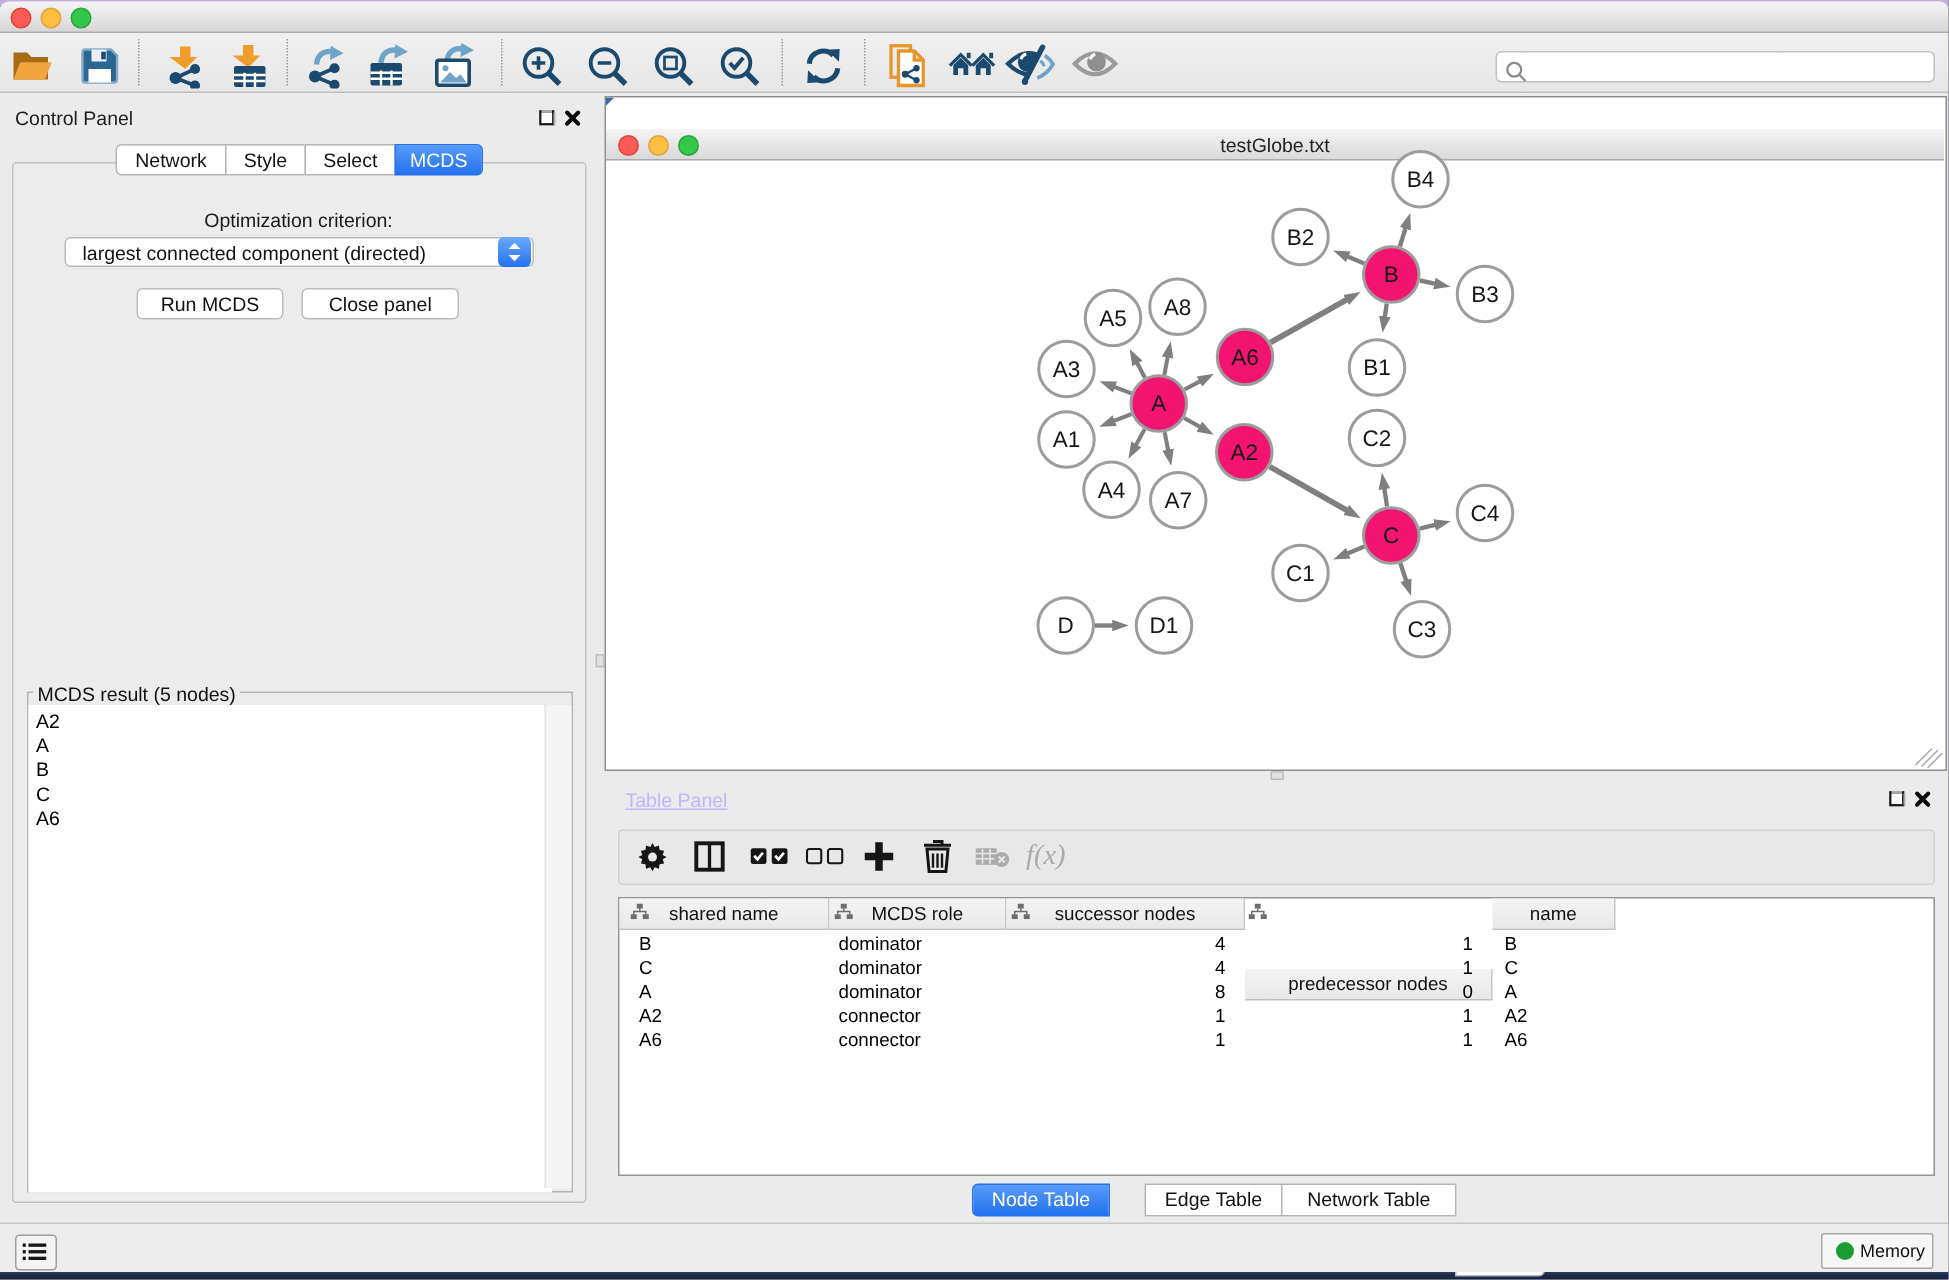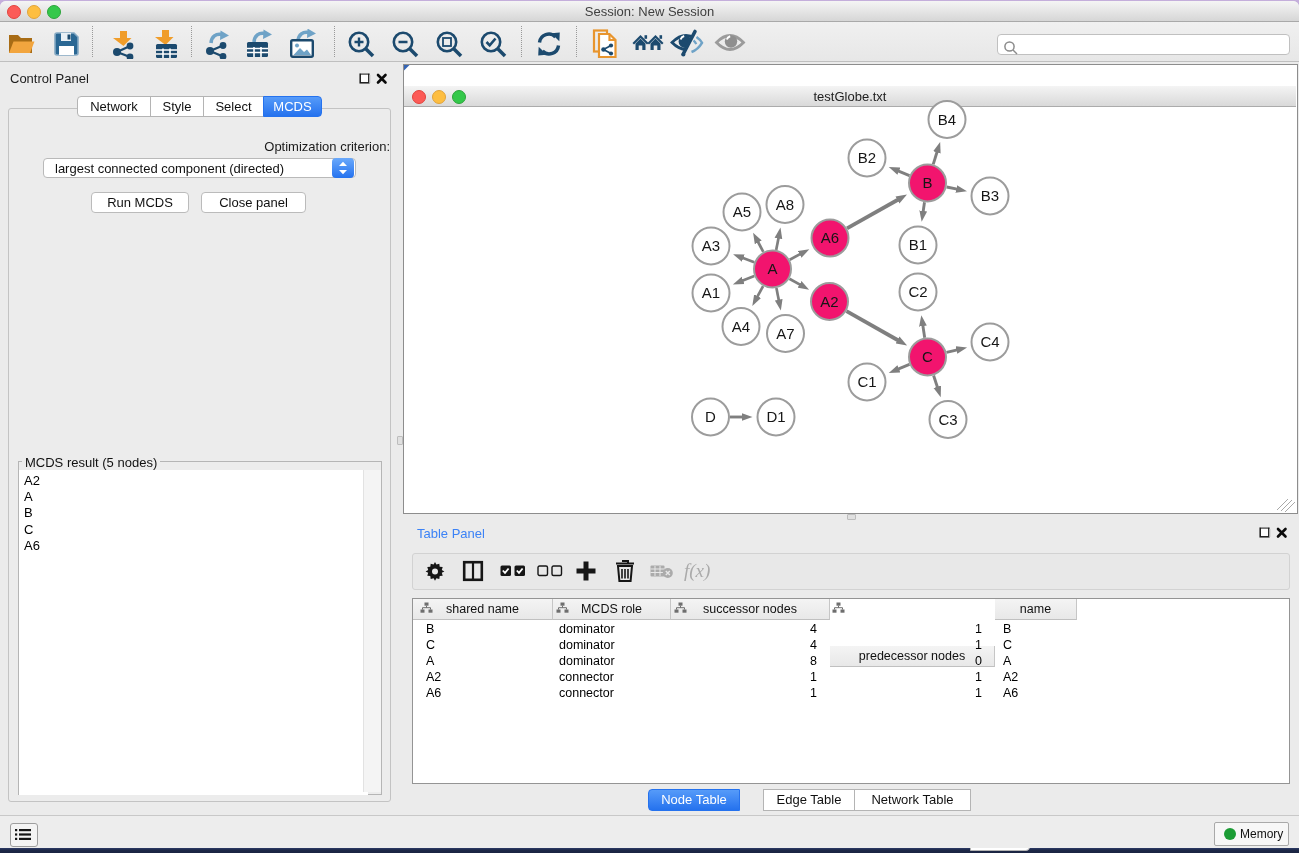--- a/index.html
+++ b/index.html
@@ -13,57 +13,56 @@
   #titletext{top:3px;left:0;width:1299px;text-align:center;font-size:13px;color:#404040;}
   #toolbar{left:0;top:21px;width:1299px;height:39px;background:linear-gradient(#f0f0f0,#e7e7e7);border-bottom:1px solid #bfbfbf;}
   .tsep{top:4px;width:0;height:31px;border-left:1px dotted #999;}
   .ticon{top:7px;}
   #searchbox{left:997px;top:12px;width:291px;height:19px;background:#fff;border:1px solid #c0c0c0;border-radius:4px;}
   
   #cptitle{left:10px;top:71px;font-size:13px;color:#1d1d1d;}
   #cppanel{left:8px;top:108px;width:381px;height:692px;background:#ececec;border:1px solid #c3c3c3;border-radius:3px;}
   .tab{top:96px;height:19px;font-size:13px;color:#111;text-align:center;line-height:20px;background:#fff;border:1px solid #b4b4b4;}
   .tabblue,.btab.tabblue{background:linear-gradient(#569bf9,#2572ee);color:#fff;border:1px solid #2572ee;}
-  #optlabel{left:8px;top:139px;width:382px;text-align:right;font-size:13px;color:#1a1a1a;}
+  #optlabel{left:8px;top:139px;width:382px;text-align:center;font-size:13px;color:#1a1a1a;}
   #combo{left:43px;top:158px;width:311px;height:18px;background:#fff;border:1px solid #b9b9b9;border-radius:4px;}
   #combotext{left:55px;top:161px;font-size:13px;color:#111;}
   #combostep{left:332px;top:158px;width:22px;height:20px;border-radius:4px;background:linear-gradient(#6aa9fb,#2472ef);}
   .btn{height:19px;background:#fff;border:1px solid #bbb;border-radius:4px;font-size:13px;color:#111;text-align:center;line-height:19px;}
   #grp{left:18px;top:461px;width:362px;height:332px;border:1px solid #b5b5b5;}
   #grptitle{left:22px;top:455px;background:#ececec;padding:0 3px;font-size:13px;color:#111;}
   #grplist{left:19px;top:470px;width:344px;height:322px;background:#fff;font-size:13px;color:#000;padding:3px 0 0 5px;line-height:16.2px;}
   #grpsb{left:363px;top:470px;width:17px;height:322px;background:#f4f4f4;border-left:1px solid #e2e2e2;}
   
   #netwin{left:403px;top:64px;width:893px;height:448px;background:#fff;border:1px solid #8d8d8d;}
   #nettitle{left:0;top:0;width:892px;height:20px;background:linear-gradient(#f4f4f4,#d9d9d9);border-bottom:1px solid #ababab;margin-top:21px;}
   .ntl{border-radius:50%;width:12px;height:12px;top:4px;}
   #netname{top:3px;left:0;width:892px;text-align:center;font-size:13px;color:#222;}
   
-  #tptitle{left:417px;top:526px;font-size:13px;color:#3b82f6;}
+  #tptitle{left:417px;top:526px;font-size:13px;color:#c4b5fd;text-decoration:underline;}
   #tptools{left:412px;top:553px;width:876px;height:35px;background:#e8e8e8;border:1px solid #d2d2d2;border-radius:3px;}
   #tablebox{left:412px;top:598px;width:876px;height:184px;background:#fff;border:1px solid #949494;}
   .th{top:0;height:20px;background:linear-gradient(#f4f4f4,#e8e8e8);border-right:1px solid #c6c6c6;border-bottom:1px solid #c0c0c0;font-size:12.5px;color:#111;text-align:center;line-height:20px;}
   .td{font-size:12.5px;color:#000;height:16px;line-height:16px;}
   .btab{top:789px;height:20px;background:#fff;border:1px solid #b4b4b4;font-size:13px;color:#111;text-align:center;line-height:20px;}
   
   #statusbar{left:0;top:815px;width:1299px;height:32px;background:#ededed;border-top:1px solid #c8c8c8;}
   #listbtn{left:10px;top:823px;width:26px;height:22px;background:#f4f4f4;border:1px solid #9e9e9e;border-radius:3px;}
   #membtn{left:1214px;top:822px;width:73px;height:22px;background:#f7f7f7;border:1px solid #a9a9a9;border-radius:2px;font-size:12px;color:#111;}
 </style>
 </head>
 <body>
 <div id="stage">
   <div class="abs" id="purpletop"></div>
   <div class="abs" style="left:0;top:847px;width:1299px;height:6px;background:linear-gradient(#37466f 0px,#2a3760 1.5px,#1d2848 3px,#1a2441 6px);"></div>
   <div class="abs" id="appwin">
     <div class="abs" id="titlebar">
       <div class="abs tl" style="left:7px;background:#fc5b57;border:0.5px solid #e1443e;"></div>
       <div class="abs tl" style="left:27px;background:#fdbe41;border:0.5px solid #e0a33b;"></div>
       <div class="abs tl" style="left:47px;background:#34c84a;border:0.5px solid #2da33b;"></div>
-      <div class="abs" id="titletext">Session: New Session</div>
     </div>
     <div class="abs" id="toolbar">
       <div class="abs tsep" style="left:92px;"></div>
       <div class="abs tsep" style="left:191px;"></div>
       <div class="abs tsep" style="left:334px;"></div>
       <div class="abs tsep" style="left:521px;"></div>
       <div class="abs tsep" style="left:576px;"></div>
       <div class="abs" id="searchbox"></div>
       <svg class="abs ticon" style="left:6px;" width="30" height="30">
           <path d="M3,6 h9 l3,3 h11 v15 h-23 z" fill="#a86c15"></path>

